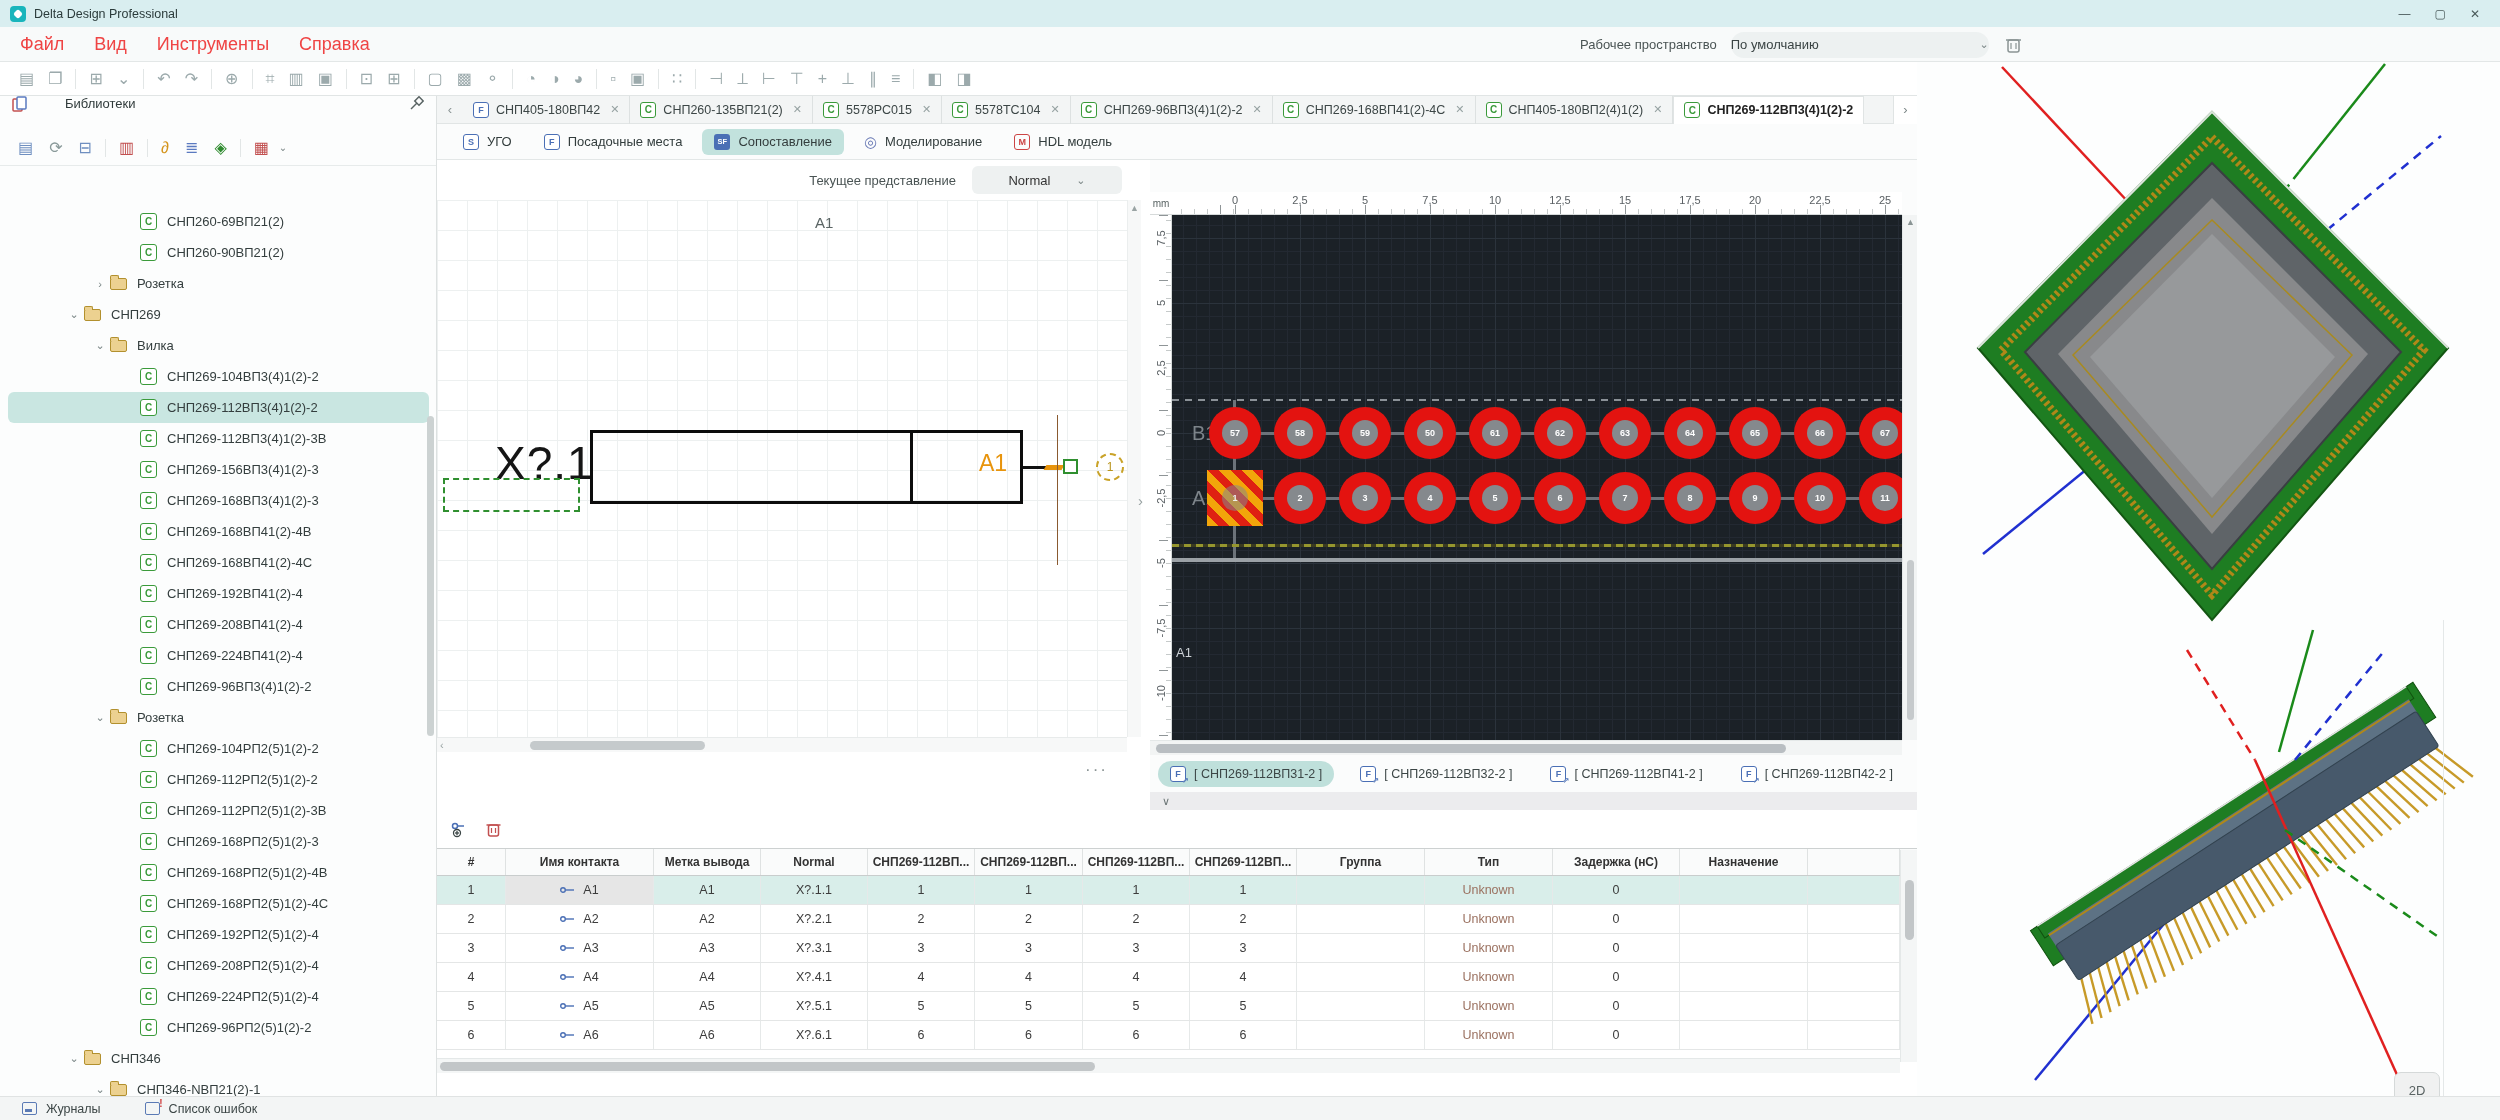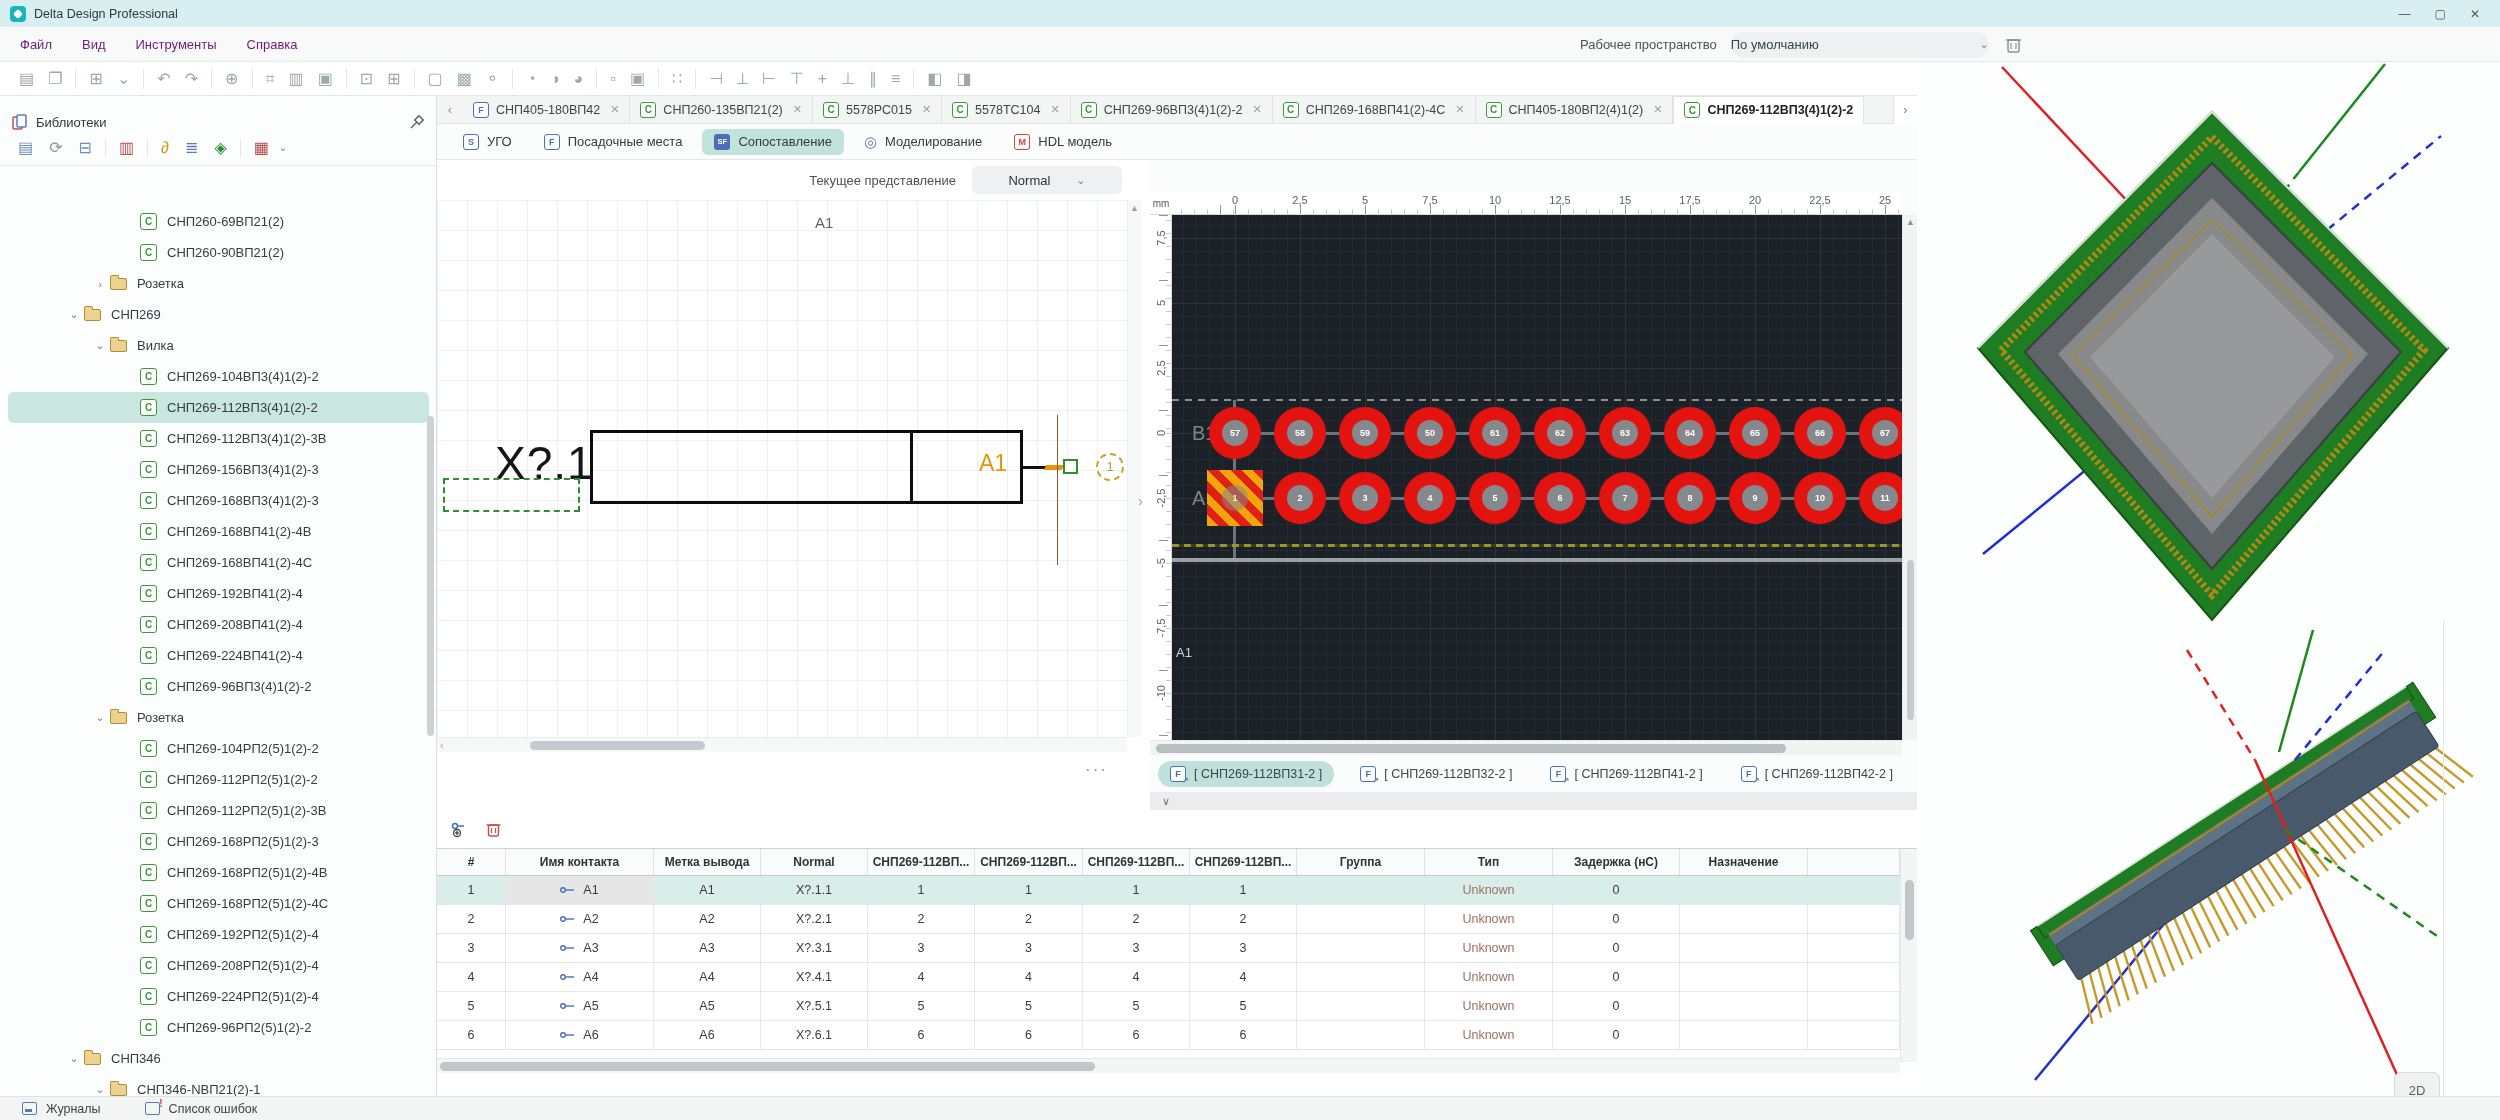--- a/index.html
+++ b/index.html
@@ -9,34 +9,34 @@
   
   #titlebar { position:absolute; left:0; top:0; width:2500px; height:27px; background:#d9eef0; display:flex; align-items:center; padding:0 10px; }
   .app-ico { width:16px; height:16px; border-radius:4px; background:#19b5bc; position:relative; margin-right:8px; }
   .app-ico::after { content:""; position:absolute; left:3px; top:3px; width:10px; height:10px; border-radius:3px; background:#fff; transform:rotate(45deg) scale(.7); }
   #titlebar .title { font-size:12.5px; color:#2b3b3b; }
   .win-controls { margin-left:auto; display:flex; gap:24px; padding-right:10px; }
   .win-controls span { font-size:12px; color:#4a5a5a; cursor:default; }
 
   
   #menubar { position:absolute; left:0; top:27px; width:2500px; height:35px; background:#f8fafa; border-bottom:1px solid #e3e7e7; display:flex; align-items:center; padding-left:20px; }
-  #menubar .mitem { font-size:13px; color:#701a75; margin-right:30px; }
+  #menubar .mitem { font-size:18px; color:#ef4444; margin-right:30px; }
   #wsgroup { position:absolute; left:1580px; top:0; height:35px; display:flex; align-items:center; gap:14px; }
   #wsgroup .wslabel { font-size:13px; color:#4a5454; }
   .wsdrop { width:258px; height:26px; background:#edf1f1; border-radius:13px; display:flex; align-items:center; justify-content:space-between; gap:40px; font-size:13px; color:#3a4444; }
   .wsdrop .chev { font-size:11px; color:#7a8686; }
 
   
   #toolbar { position:absolute; left:0; top:62px; width:2500px; height:34px; background:#fff; border-bottom:1px solid #e1e5e5; display:flex; align-items:center; padding-left:12px; }
   .tb-ico { font-size:16px; color:#9caaac; margin:0 7px; }
   .tb-sep { width:1px; height:20px; background:#e2e6e6; margin:0 6px; }
 
   
   #libpanel { position:absolute; left:0; top:96px; width:437px; height:1000px; background:#fcfdfd; border-right:1px solid #dde1e1; }
-  #libhead { height:34px; display:flex; align-items:flex-end; padding:0 12px; }
+  #libhead { height:34px; display:flex; align-items:flex-start; padding:0 12px;gap:29px; }
   #libhead .t { font-size:13px; color:#2f3a3a; margin-left:8px; }
   #libicons { height:36px; display:flex; align-items:center; padding:0 10px; border-bottom:1px solid #e7ebeb; }
   .lib-ico { font-size:16px; margin:0 8px; }
   .lib-sep { width:1px; height:18px; background:#e2e6e6; margin:0 5px; }
   #libsearch { margin:8px 12px; height:30px; background:#f1f3f3; border:1px solid #e1e5e5; border-radius:15px; display:flex; align-items:center; padding:0 12px; gap:10px; }
   #libsearch .ph { font-size:13px; color:#9aa6a6; }
   #tree { position:absolute; left:0; top:110px; width:437px; height:890px; overflow:hidden; }
   .trow { height:31px; display:flex; align-items:center; font-size:13px; color:#343e3e; }
   .trow.sel { background:#c9e6e1; border-radius:6px; margin:0 8px; }
   .tchev { width:20px; color:#7a8686; font-size:11px; text-align:center; }

